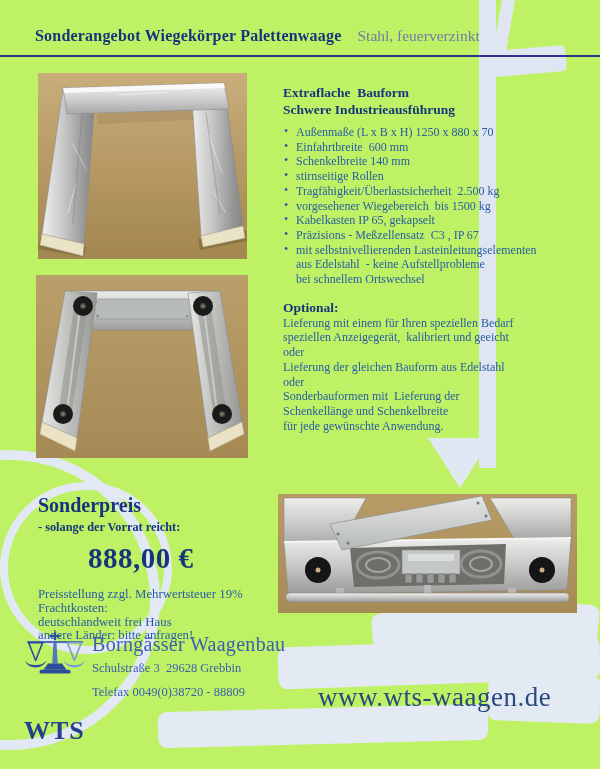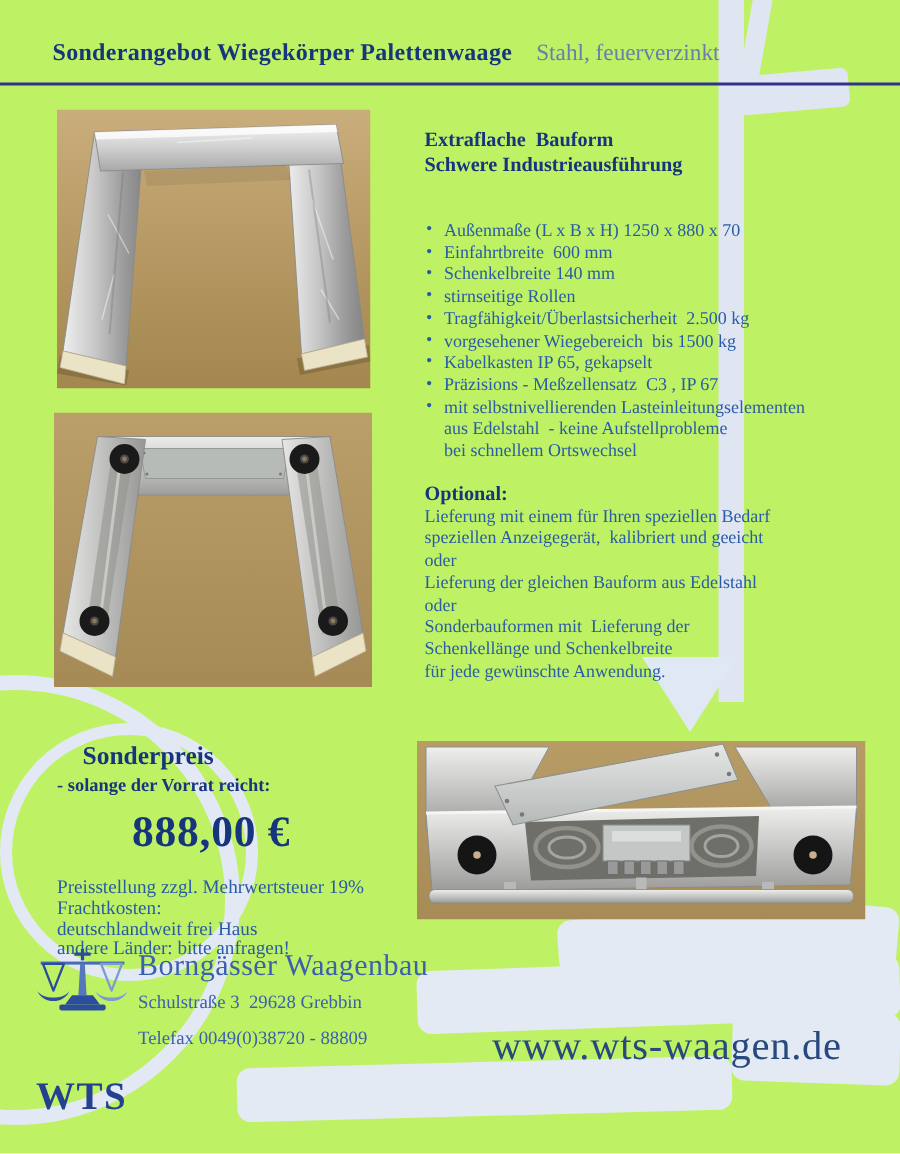--- a/index.html
+++ b/index.html
@@ -13,44 +13,44 @@
   .wm-tri{width:0;height:0;border-left:32px solid transparent;border-right:32px solid transparent;
           border-top:50px solid #e0e8f3;}
   
   .title-row{left:35px;top:27px;z-index:2;white-space:nowrap;}
   .title{display:inline-block;font-size:16px;font-weight:bold;color:#16357d;letter-spacing:.2px;}
   .subtitle{display:inline-block;font-size:15.5px;color:#6d7cab;margin-left:12px;}
   .rule{left:0;top:55px;width:600px;height:2px;background:#32328a;z-index:2;}
   
   .speccol{left:283px;top:84px;width:300px;z-index:2;}
   .spec-head{font-size:13.5px;font-weight:bold;color:#16357d;line-height:17px;white-space:pre-wrap;}
-  .bullets{margin-top:28px;}
+  .bullets{margin-top:7px;}
   .spec-text{font-size:12px;line-height:14.7px;color:#2a5ba6;white-space:pre-wrap;}
   .bullet{position:relative;padding-left:13px;}
   .bullet::before{content:"\2022";position:absolute;left:1px;top:-1px;color:#2a5ba6;}
   .optional{margin-top:12px;}
   .opt-head{font-size:13.5px;font-weight:bold;color:#16357d;line-height:17px;}
   
   .priceblock{left:38px;top:494px;width:245px;z-index:2;}
-  .price-label{font-size:17px;font-weight:bold;color:#16357d;display:inline-block;margin-left:17px;}
+  .price-label{font-size:20px;font-weight:bold;color:#16357d;display:inline-block;}
   .price-note{font-size:12.3px;font-weight:bold;color:#16357d;display:inline-block;}
   .price-value{font-size:29px;font-weight:bold;color:#16357d;margin:7px 0 0 50px;letter-spacing:.5px;}
   .price-terms{margin-top:13px;}
   .price-term{font-size:12.8px;line-height:13.8px;color:#2a5ba6;white-space:pre-wrap;}
   
   .photo{z-index:1;display:block;}
   
   .logo-icon{left:24px;top:630px;z-index:2;}
   .logo-wts{left:24px;top:716px;z-index:2;font-size:26px;font-weight:bold;color:#24418f;letter-spacing:1px;}
   .companyblock{left:92px;top:633px;z-index:2;}
   .company{font-size:20px;color:#3c60ae;letter-spacing:.3px;}
   .address{font-size:12.5px;color:#3c60ae;margin-top:5px;white-space:pre-wrap;}
   .phones{margin-top:9px;}
   .phone{font-size:12.5px;line-height:15px;color:#3c60ae;}
-  .website{left:328px;top:682px;z-index:2;font-size:27px;color:#27497f;letter-spacing:.5px;}
+  .website{left:318px;top:682px;z-index:2;font-size:27px;color:#27497f;letter-spacing:.5px;}
 </style>
 </head>
 <body>
 
 <div class="page">
 
   <div class="wm wm-band" style="left:479px;top:0;width:17px;height:468px;"></div>
   <div class="wm wm-band" style="left:497px;top:-8px;width:13px;height:72px;transform:rotate(10deg);"></div>
   <div class="wm wm-band" style="left:492px;top:48px;width:74px;height:26px;border-radius:5px;transform:rotate(-5deg);"></div>
   <div class="wm wm-tri" style="left:428px;top:438px;"></div>

